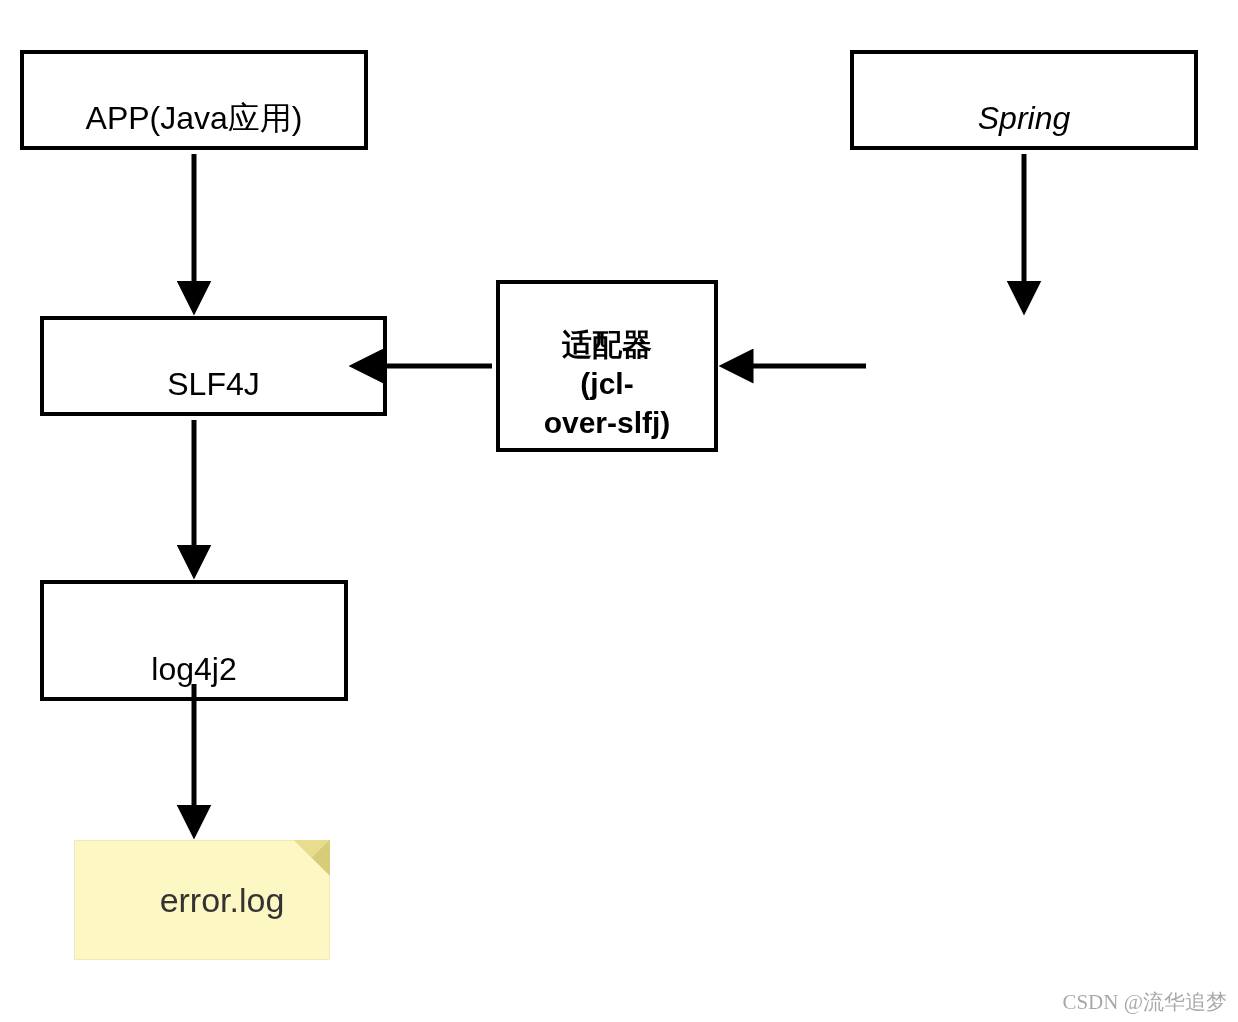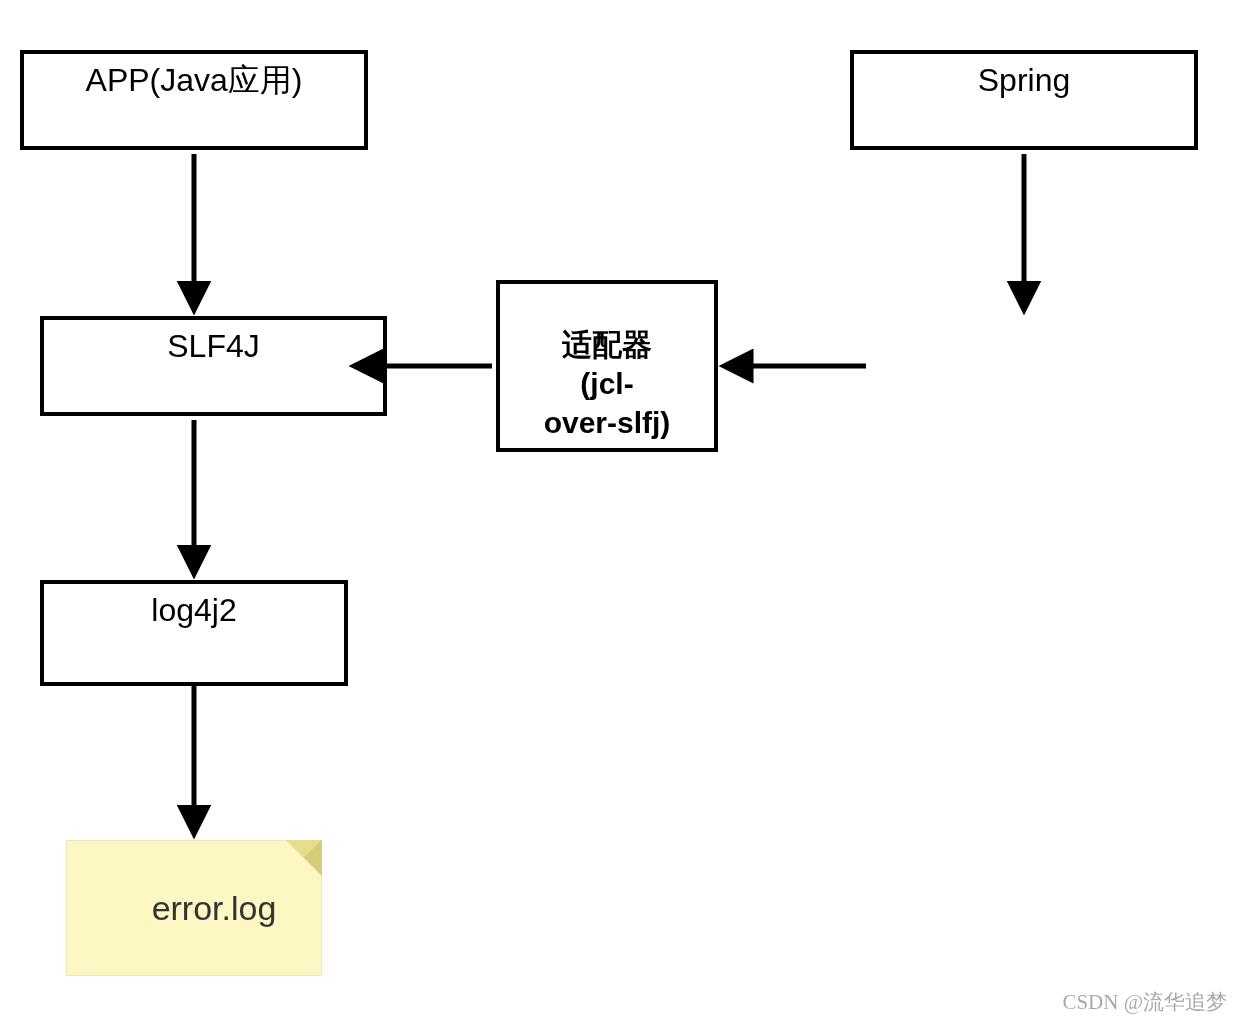--- a/index.html
+++ b/index.html
@@ -15,21 +15,21 @@
   .canvas {
     position: relative;
     width: 1238px;
     height: 1022px;
   }
   .box {
     position: absolute;
     border: 4px solid #000;
     background: #fff;
     display: flex;
-    align-items: flex-start;
+    align-items: flex-end;
     justify-content: center;
     text-align: center;
     font-size: 32px;
     font-weight: 400;
     color: #000;
     line-height: 1.3;
     padding: 6px 10px;
   }
   .note {
     position: absolute;
@@ -76,40 +76,40 @@
 </style>
 </head>
 <body>
 
 <div class="canvas">
 
   <div class="box" style="left:20px; top:50px; width:348px; height:100px;">
     <span>APP(Java应用)</span>
   </div>
 
-  <div class="box" style="left:850px; top:50px; width:348px; height:100px;">
+  <div class="box" style="left:850px; top:50px; width:348px; height:100px;font-style:italic;">
     <span>Spring</span>
   </div>
 
   <div class="box" style="left:40px; top:316px; width:347px; height:100px;">
     <span>SLF4J</span>
   </div>
 
   <div class="box" style="left:496px; top:280px; width:222px; height:172px; font-size:30px; font-weight:600;">
     <span style="white-space:pre-line;margin-top:35px;">适配器
 (jcl-
 over-slfj)</span>
   </div>
 
 
-  <div class="box" style="left:40px; top:580px; width:308px; height:106px;">
+  <div class="box" style="left:40px; top:580px; width:308px; height:121px;">
     <span>log4j2</span>
   </div>
 
-  <div class="note" style="left:66px; top:840px; width:256px; height:136px;padding-left:40px;">
+  <div class="note" style="left:74px; top:840px; width:256px; height:120px;padding-left:40px;">
     <div class="fold"></div>
     <span>error.log</span>
   </div>
 
   <svg class="arrows">
     <defs>
       <marker id="arrowhead" markerWidth="7" markerHeight="7" refX="5.5" refY="3.5" orient="auto">
         <polygon points="0 0, 7 3.5, 0 7" fill="#000"></polygon>
       </marker>
     </defs>

